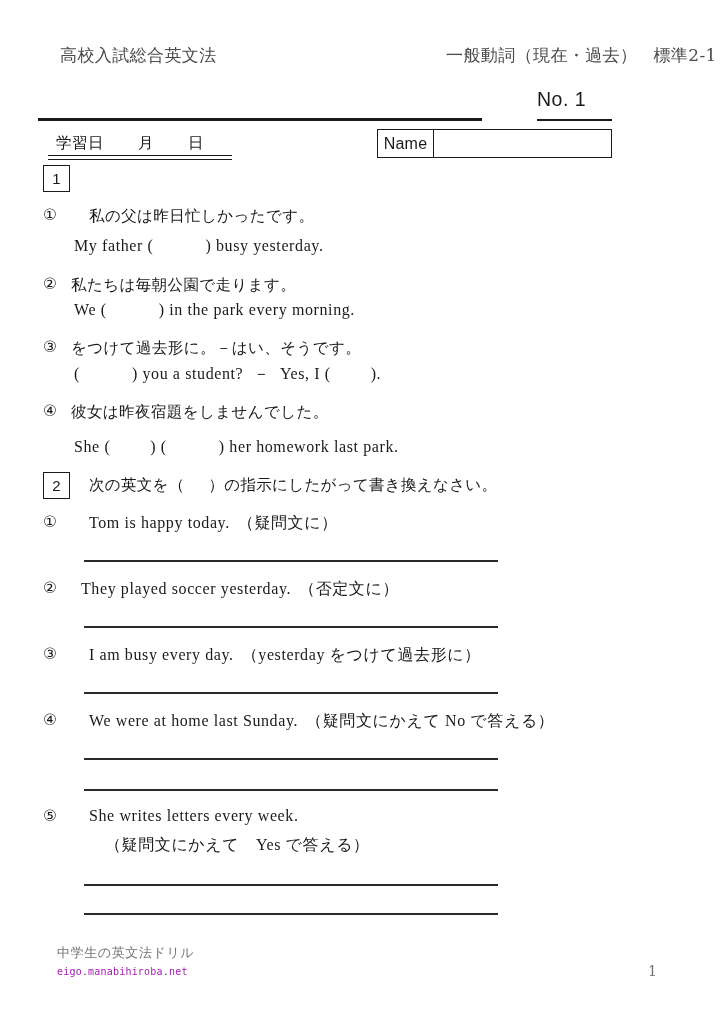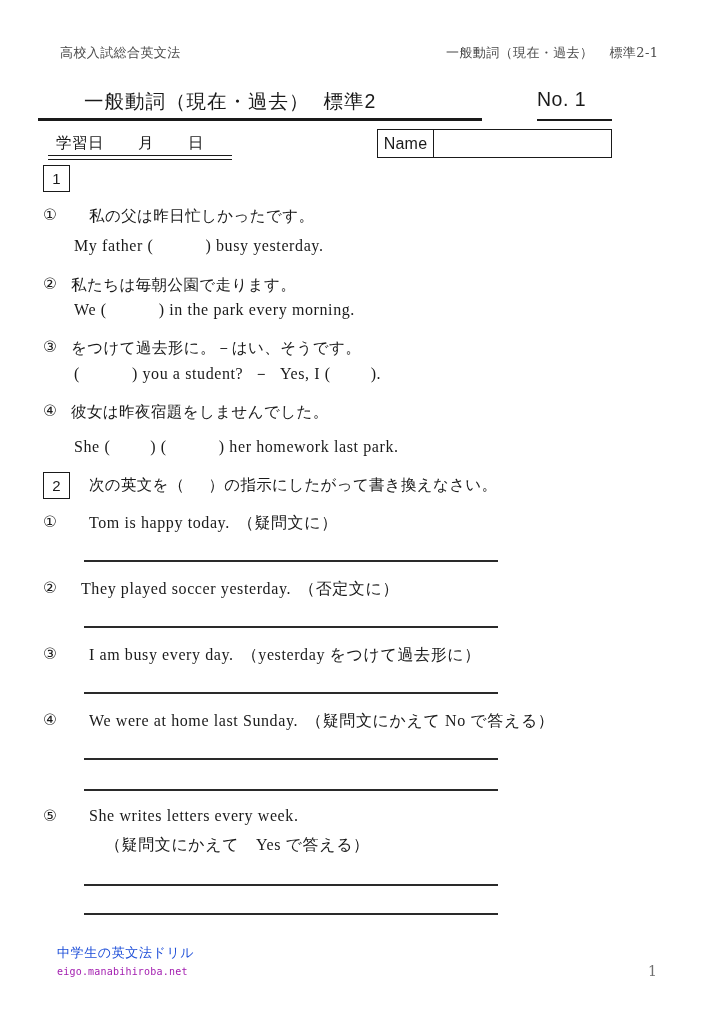--- a/index.html
+++ b/index.html
@@ -18,21 +18,21 @@
     height: 1024px;
     background: #ffffff;
     overflow: hidden;
   }
 
   
   .run-head {
     position: absolute;
     top: 44px;
     font-family: "DejaVu Serif", "Liberation Serif", serif;
-    font-size: 13px;
+    font-size: 17px;
     color: #4a4a4a;
     white-space: nowrap;
     letter-spacing: 0.4px;
   }
   .run-head-left { left: 60px; }
   .run-head-right { left: 446px; }
   .run-head-right .sep { display: inline-block; width: 16px; }
 
   
   .title-row {
@@ -192,21 +192,21 @@
     background: #2a2a2a;
   }
 
   
   .footer-brand {
     position: absolute;
     left: 57px;
     top: 944px;
     font-family: "DejaVu Serif", "Liberation Serif", serif;
     font-size: 13px;
-    color: #1d4ed8;
+    color: #737373;
     letter-spacing: 0.6px;
   }
   .footer-url {
     position: absolute;
     left: 57px;
     top: 966px;
     font-family: "DejaVu Sans Mono", "Liberation Mono", monospace;
     font-size: 10px;
     color: #a21caf;
     letter-spacing: 0.2px;
@@ -222,21 +222,20 @@
 </style>
 </head>
 <body>
 
 <div id="page">
 
   <div class="run-head run-head-left">高校入試総合英文法</div>
   <div class="run-head run-head-right"><span>一般動詞（現在・過去）</span><span class="sep"></span><span>標準2-1</span></div>
 
   <div class="title-row">
-    <h1 class="doc-title"><span>一般動詞（現在・過去）</span><span class="gap"></span><span>標準2</span></h1>
     <div class="title-rule"></div>
     <div class="page-no">No. 1</div>
     <div class="page-no-rule"></div>
   </div>
 
   <div class="study-date"><span>学習日</span><span class="g1"></span><span>月</span><span class="g2"></span><span>日</span></div>
   <div class="study-date-rule1"></div>
   <div class="study-date-rule2"></div>
 
   <div class="name-box">

